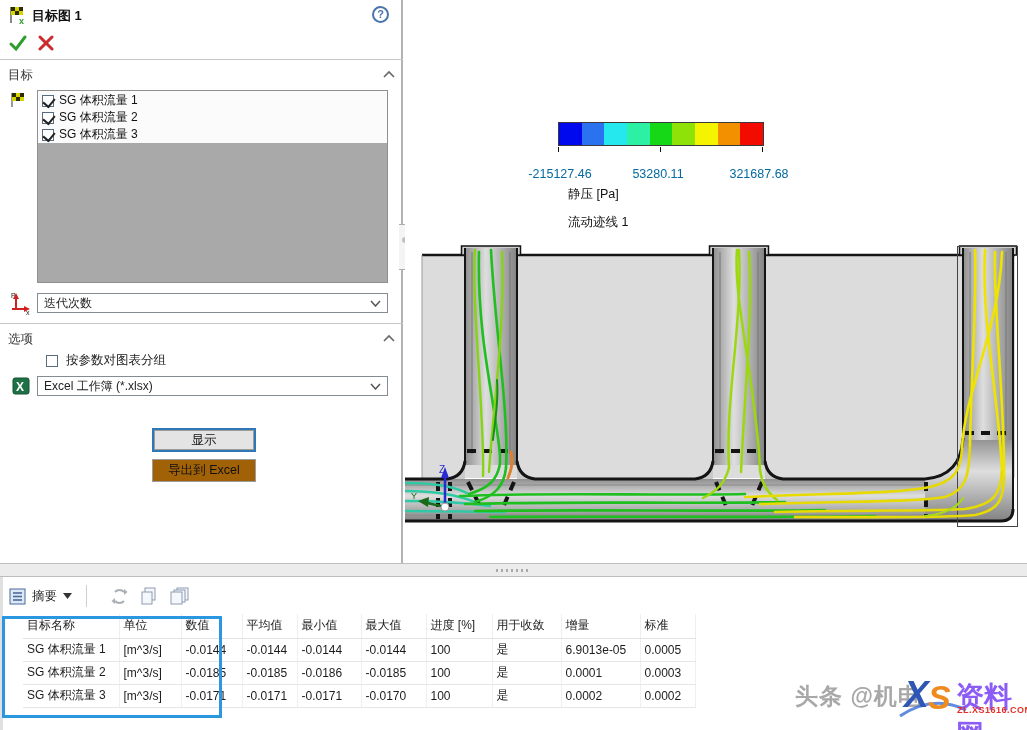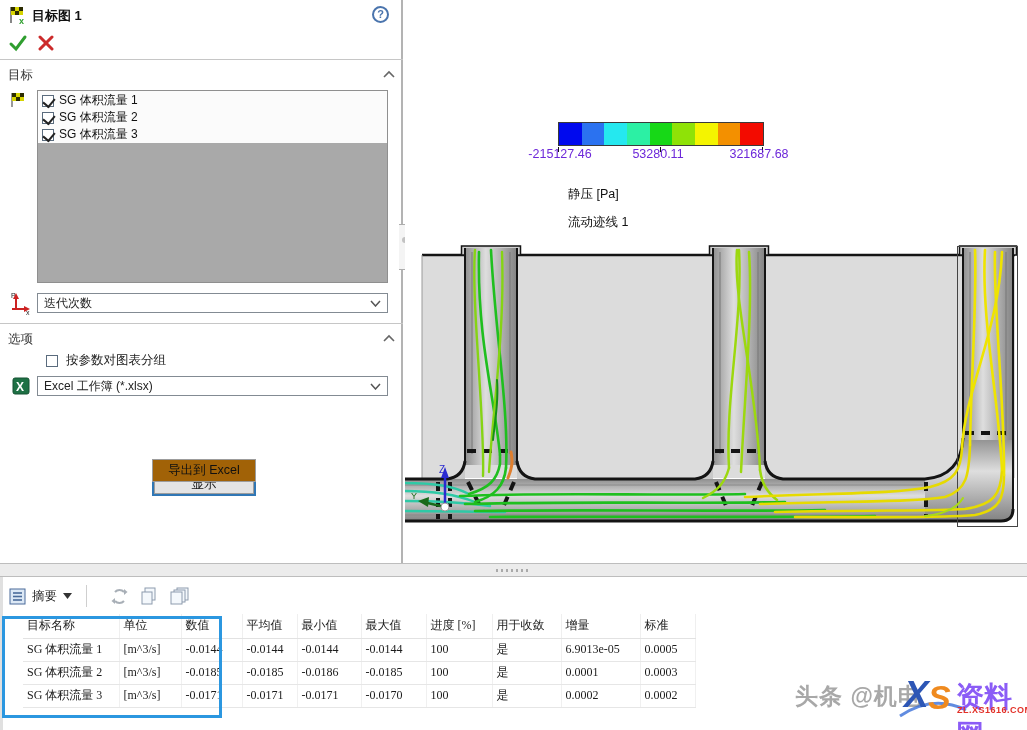--- a/index.html
+++ b/index.html
@@ -26,44 +26,44 @@
          position:relative; flex:0 0 auto; }
   .cbx.checked:after { content:""; position:absolute; left:2px; top:0px; width:6px; height:9px;
          border:solid #222; border-width:0 2px 2px 0; transform:rotate(40deg); }
   .dropdown { width:351px; height:20px; border:1px solid #838b93; background:#fff;
               display:flex; align-items:center; font-size:12px; color:#222; padding-left:6px; }
   .dropdown .dd-caret { margin-left:auto; margin-right:6px; }
   .opt-check { left:46px; top:352px; display:flex; align-items:center; font-size:12.5px; color:#222; }
   .opt-check .cbx { margin:0 8px 0 0; }
   .btn { text-align:center; font-size:12.5px; color:#111; background:#e4e4e4; cursor:default; }
   .btn-show { left:152px; top:428px; width:104px; height:24px; line-height:20px;
-              border:2px solid #3077b5; box-shadow:inset 0 0 0 1px #9c9c9c;margin-top:44px; }
+              border:2px solid #3077b5; box-shadow:inset 0 0 0 1px #9c9c9c; }
   .btn-export { left:152px; top:459px; width:104px; height:23px; line-height:21px;
               border:1px solid #9c9c9c; background:#a16207; }
   .collapse-tab { left:399px; top:224px; width:13px; height:46px; background:#f4f4f4;
               border:1px solid #adadad; border-left:none; border-radius:0 6px 6px 0; }
   .collapse-tab i { position:absolute; left:3px; top:12px; width:6px; height:6px;
               border-radius:50%; background:#c2c2c2; }
 
   
   .viewport { left:405px; top:0; width:622px; height:563px; background:#fff; }
   .colorbar { left:153px; top:122px; width:206px; height:24px; border:1px solid #3a3a3a;
               display:flex; }
   .colorbar span { flex:1 1 auto; }
   .tick { width:1px; height:5px; background:#111; top:147px; }
-  .cb-label { top:147px; width:90px; text-align:center; font-size:12.5px; color:#6d28d9; }
+  .cb-label { top:167px; width:90px; text-align:center; font-size:12.5px; color:#0369a1; }
   .legend-text { font-size:12.5px; color:#111; }
 
   
   .splitter { left:0; top:563px; width:1027px; height:14px; background:#ececec;
               border-top:1px solid #bdbdbd; border-bottom:1px solid #bdbdbd; }
   .splitter .grip { position:absolute; left:496px; top:5px; width:34px; height:3px;
               background:repeating-linear-gradient(90deg,#aaa 0 2px,transparent 2px 5px); }
   .results { left:0; top:577px; width:1015px; height:153px; background:#fff;
-             border-left:3px solid #e0e0e0;font-family:Liberation Serif, serif; }
+             border-left:3px solid #e0e0e0; }
   .rtoolbar { left:0; top:3px; width:700px; height:32px; display:flex; align-items:center; }
   .rtoolbar .lbl { font-size:12.5px; color:#222; margin-left:6px; }
   .tb-sep { width:1px; height:22px; background:#cfcfcf; margin:0 12px 0 14px; }
   .tb-ic { margin-left:12px; opacity:.85; }
   .gtable-wrap { left:20px; top:37px; }
   table.gtable { border-collapse:collapse; table-layout:fixed; font-size:12px; color:#1c1c1c; }
   table.gtable th { font-weight:normal; text-align:left; height:24px; padding:0 4px;
               border-right:1px solid #efefef; border-bottom:1px solid #e2e2e2; white-space:nowrap; }
   table.gtable td { height:23px; padding:0 4px; border-right:1px solid #f0f0f0;
               border-bottom:1px solid #e6e6e6; white-space:nowrap; }

